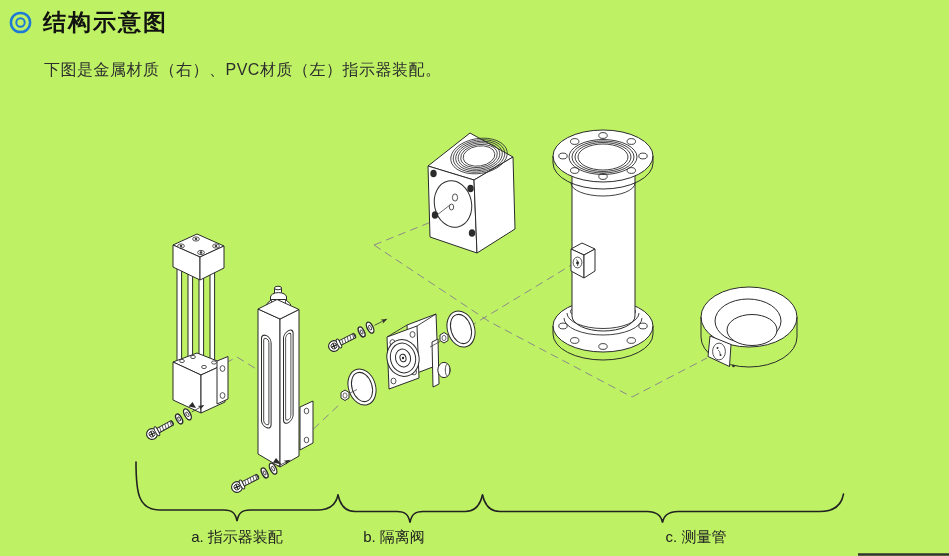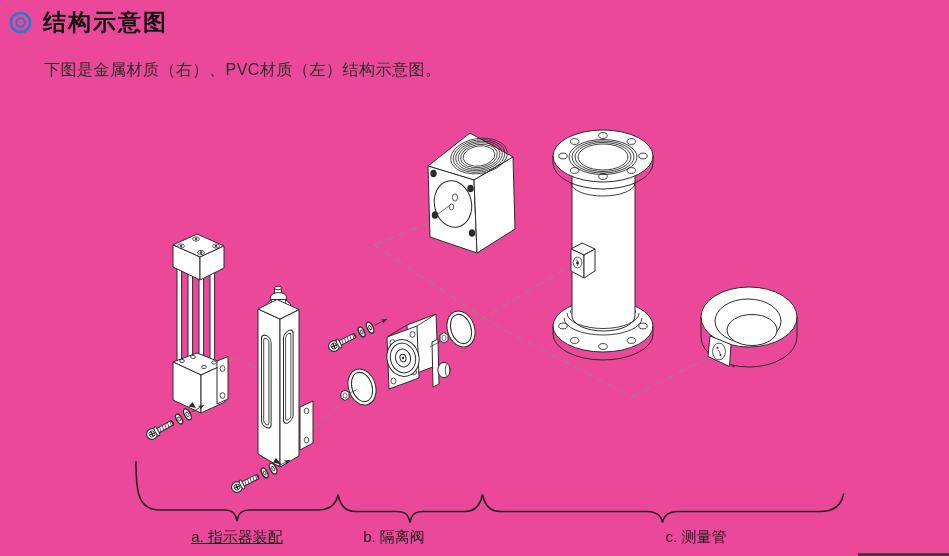--- a/index.html
+++ b/index.html
@@ -1,55 +1,55 @@
 <!DOCTYPE html>
 <html><head>
 <meta charset="utf-8">
 <style>
   html,body{margin:0;padding:0;background:#fff;}
   .page{
     position:relative;
     width:949px;height:556px;
-    background:#ec4899;
+    background:#bef264;
     font-family:"Liberation Sans", sans-serif;
     overflow:hidden;
   }
   .header{position:absolute;left:7px;top:7px;display:flex;align-items:center;}
   .header .icon{width:27px;height:27px;margin-right:9px;}
   .title{
     font-size:23px;font-weight:bold;color:#111;
     letter-spacing:2px;
   }
   .intro{
     position:absolute;left:44px;top:60px;
     font-size:16px;color:#2e2e2e;letter-spacing:0.5px;
   }
   .diagram-svg{position:absolute;left:0;top:0;}
   .legend-label{
     position:absolute;top:528px;transform:translateX(-50%);
     font-size:15px;color:#222;white-space:nowrap;
   }
-  .legend-a{left:237px;text-decoration:underline;}
+  .legend-a{left:237px;}
   .legend-b{left:394px;}
   .legend-c{left:696px;}
 </style>
 </head>
 <body>
 
 <div class="page">
 
   <div class="header">
     <svg class="icon" viewBox="0 0 27 27">
       <circle cx="13.5" cy="13.5" r="9.6" fill="none" stroke="#1e7bd5" stroke-width="2.5"></circle>
       <circle cx="13.5" cy="13.5" r="4.2" fill="none" stroke="#1e7bd5" stroke-width="2"></circle>
     </svg>
     <div class="title">结构示意图</div>
   </div>
 
-  <div class="intro">下图是金属材质（右）、PVC材质（左）结构示意图。</div>
+  <div class="intro">下图是金属材质（右）、PVC材质（左）指示器装配。</div>
 
   <svg class="diagram-svg" width="949" height="556" viewBox="0 0 949 556">
     <defs>
       <g id="screw-unit">
 
         <circle cx="0" cy="0" r="5.4" fill="#fff" stroke="#2b2b2b" stroke-width="1.1"></circle>
         <circle cx="0" cy="0" r="3" fill="none" stroke="#2b2b2b" stroke-width="0.8"></circle>
         <path d="M-3,0 H3 M0,-3 V3" stroke="#2b2b2b" stroke-width="1.3" fill="none"></path>
         <ellipse cx="5.6" cy="0" rx="1.7" ry="4.9" fill="#fff" stroke="#2b2b2b" stroke-width="1"></ellipse>
 

